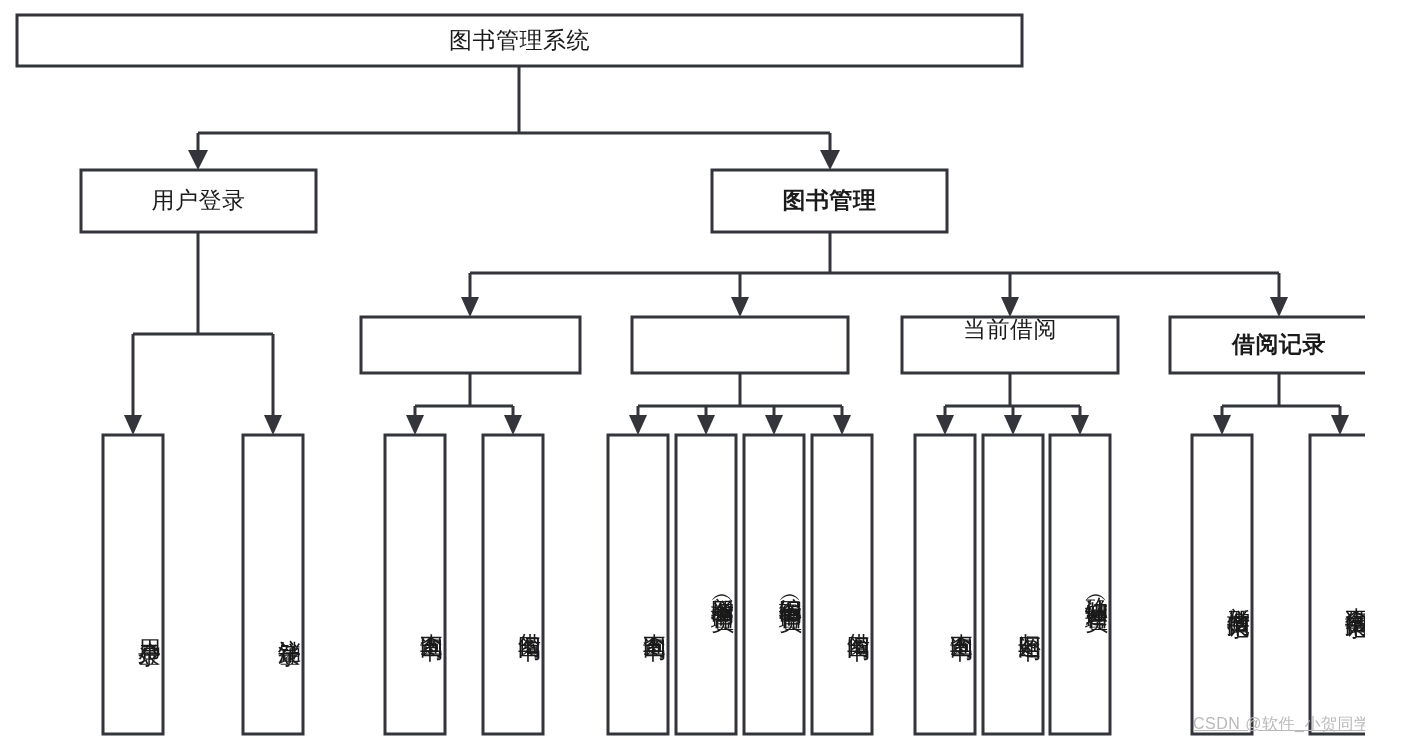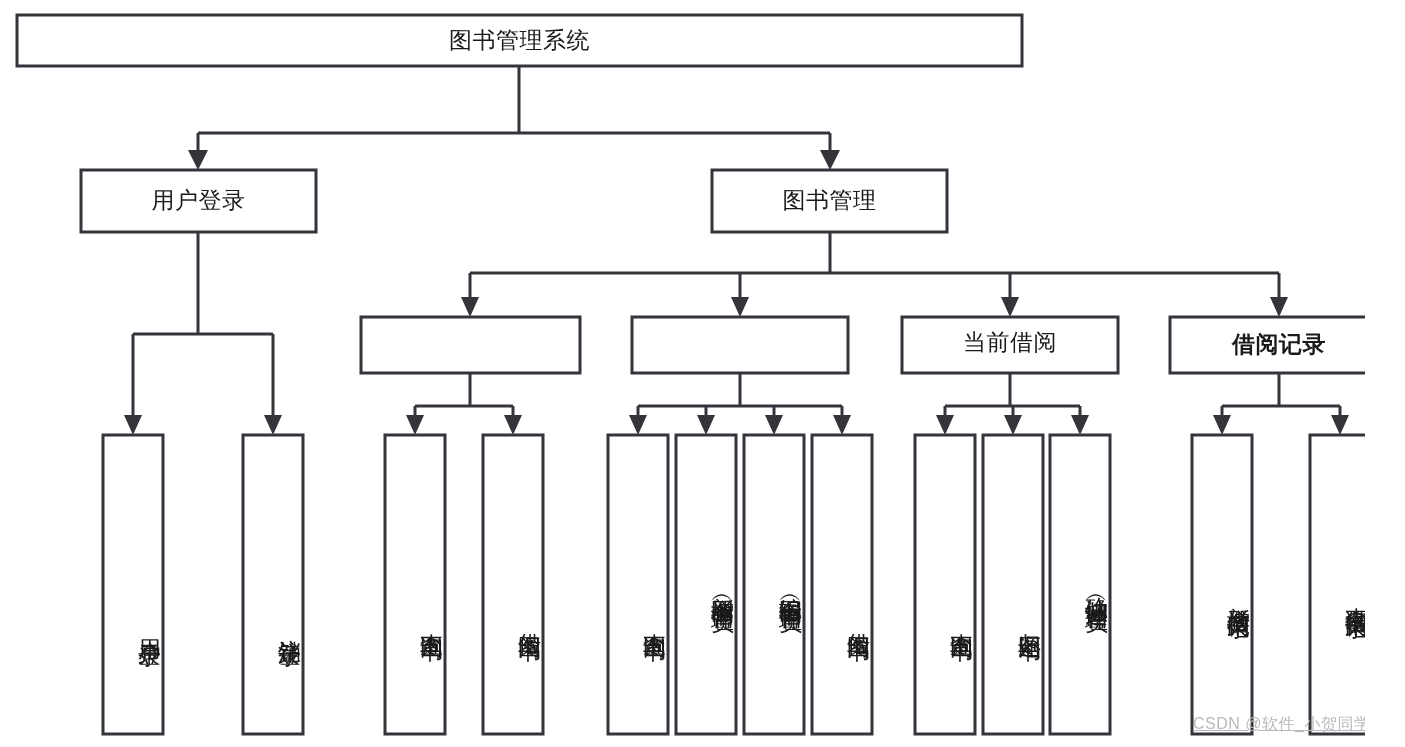--- a/index.html
+++ b/index.html
@@ -176,23 +176,23 @@
       <rect class="box-rect" x="1050" y="435" width="60" height="299"></rect>
 
       <rect class="box-rect" x="1192" y="435" width="60" height="299"></rect>
       <rect class="box-rect" x="1310" y="435" width="60" height="299"></rect>
     </g>
   </svg>
 
   <div class="node-label-h" style="left:17px;  top:15px;  width:1005px; height:51px;">图书管理系统</div>
 
   <div class="node-label-h" style="left:81px;  top:170px; width:235px; height:62px;">用户登录</div>
-  <div class="node-label-h" style="left:712px; top:170px; width:235px; height:62px;">图书管理</div>
-
-  <div class="node-label-h" style="left:902px; top:315px; width:216px; height:56px;">当前借阅</div>
+  <div class="node-label-h" style="left:712px; top:170px; width:235px; height:62px;font-weight:bold;">图书管理</div>
+
+  <div class="node-label-h" style="left:902px; top:302px; width:216px; height:56px;">当前借阅</div>
   <div class="node-label-h" style="left:1170px;top:317px; width:218px; height:56px;font-weight:bold;">借阅记录</div>
 
   <div class="node-label-v" style="left:103px; top:516px; width:60px; height:218px;">用户登录</div>
   <div class="node-label-v" style="left:243px; top:516px; width:60px; height:218px;">注销登录</div>
 
   <div class="node-label-v" style="left:385px; top:503px; width:60px; height:231px;">查询图书</div>
   <div class="node-label-v" style="left:483px; top:503px; width:60px; height:231px;">借阅图书</div>
 
   <div class="node-label-v" style="left:608px; top:503px; width:60px; height:231px;">查询图书</div>
   <div class="node-label-v" style="left:676px; top:442px; width:60px; height:292px;">新增图书（管理员）</div>

